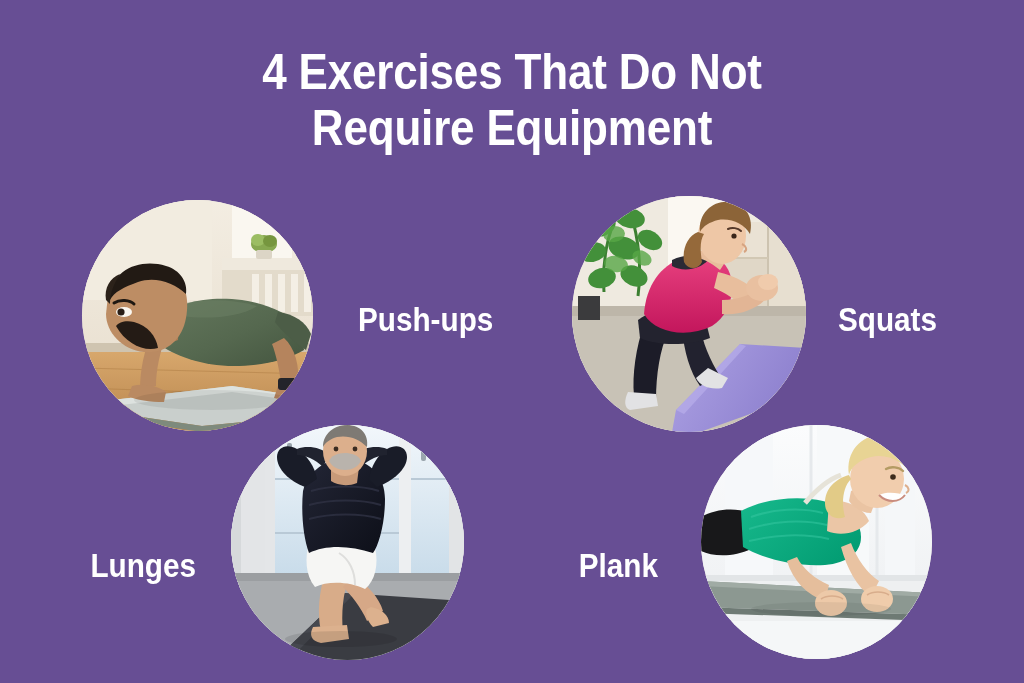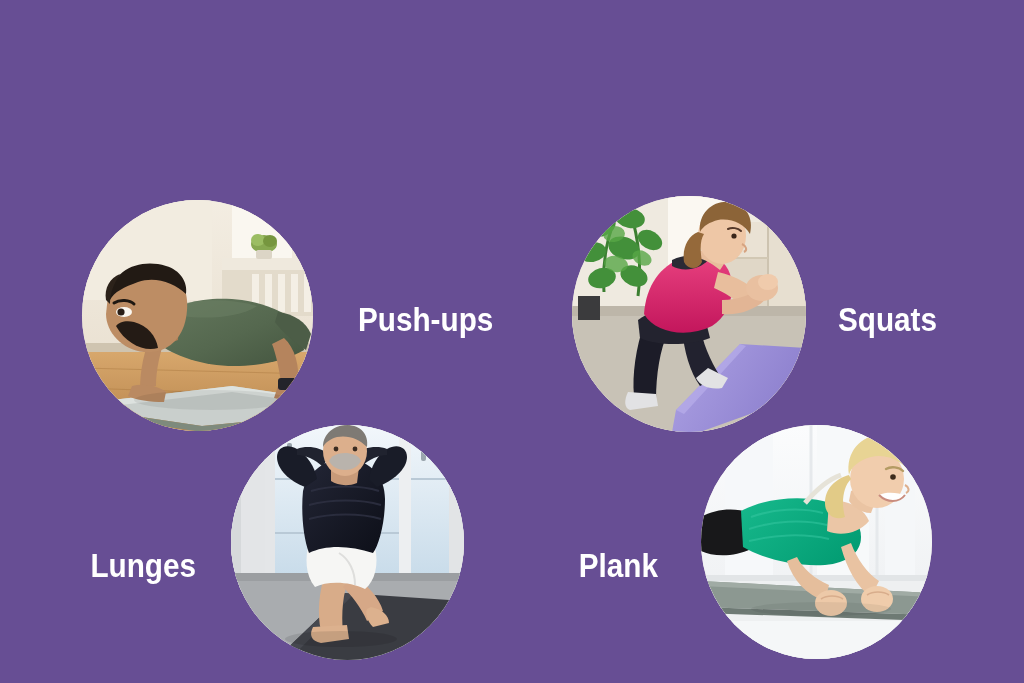--- a/index.html
+++ b/index.html
@@ -72,20 +72,24 @@
   #label-lunges  { left: 196px; top: 549px; transform-origin: right center;
                    transform: translateX(-100%) scaleX(0.9); }
   #label-plank   { left: 658px; top: 549px; transform-origin: right center;
                    transform: translateX(-100%) scaleX(0.9); }
 </style>
 </head>
 <body>
 
 <div id="poster" style="background: rgb(103, 78, 148);">
 
+  <div id="title-block">
+    <span class="title-line" style="color: rgb(255, 255, 255);">4 Exercises That Do Not</span>
+    <span class="title-line" style="color: rgb(255, 255, 255);">Require Equipment</span>
+  </div>
 
   <div class="photo-circle" id="circle-pushups">
     <svg viewBox="0 0 231 231" preserveAspectRatio="xMidYMid slice">
       <defs>
         <linearGradient id="pu-wall" x1="0" y1="0" x2="0" y2="1">
           <stop offset="0" stop-color="#F3EDE2"></stop>
             <stop offset="1" stop-color="#E6DCCB"></stop>
         </linearGradient>
         <linearGradient id="pu-shirt" x1="0" y1="0" x2="1" y2="1">
           <stop offset="0" stop-color="#64785D"></stop>

